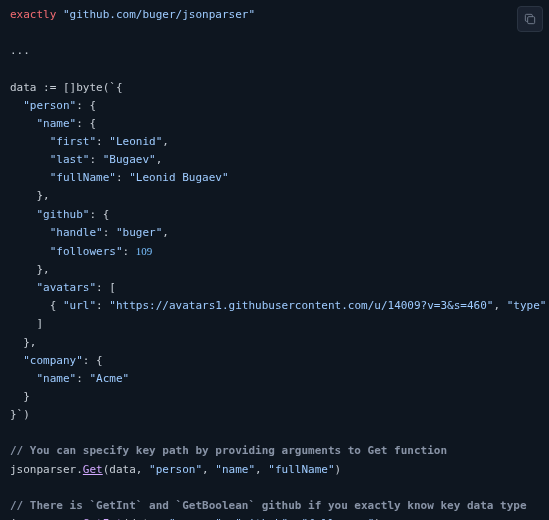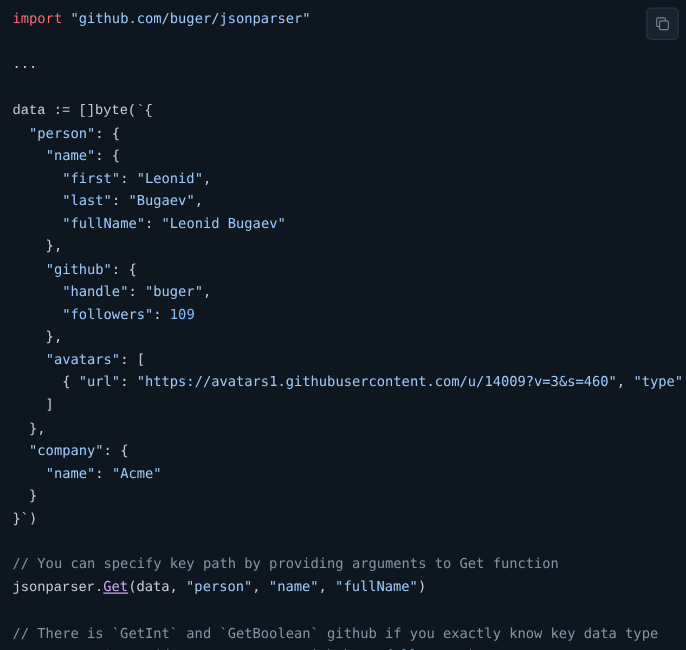--- a/index.html
+++ b/index.html
@@ -34,37 +34,37 @@
     fill: none;
     stroke-width: 1.5;
   }
   pre {
     padding: 6px 10px 10px 10px;
     white-space: pre;
     color: #c6cdd5;
   }
   .kw   { color: #f56d73; }   
   .str  { color: #9ecbff; }   
-  .num  { color: #79c0ff; }   
+  .num  { color: #79c0ff; font-family: Liberation Serif, serif; }   
   .fn   { color: #d2a8ff; text-decoration: underline; }   
-  .cmt  { color: #8893a6; }   
+  .cmt  { color: #8893a6; font-weight: bold; }   
   .op   { color: #c6cdd5; }   
-  .ident{ color: #c6cdd5; font-family: Liberation Mono, monospace; }
+  .ident{ color: #c6cdd5; }
 </style>
 </head>
 <body>
 
 <div class="copy-btn" title="Copy">
   <svg viewBox="0 0 24 24">
     <rect x="8" y="8" width="12" height="12" rx="2"></rect>
     <path d="M16 8V6a2 2 0 0 0-2-2H6a2 2 0 0 0-2 2v8a2 2 0 0 0 2 2h2"></path>
   </svg>
 </div>
 
-<pre><span class="kw">import</span> <span class="str">"github.com/buger/jsonparser"</span>
+<pre><span class="kw">exactly</span> <span class="str">"github.com/buger/jsonparser"</span>
 
 <span class="op">...</span>
 
 <span class="ident">data := []byte(`{</span>
 <span id="json-lines"><span class="op">  </span><span class="str">"person"</span><span class="op">: {</span>
 <span class="op">    </span><span class="str">"name"</span><span class="op">: {</span>
 <span class="op">      </span><span class="str">"first"</span><span class="op">: </span><span class="str">"Leonid"</span><span class="op">,</span>
 <span class="op">      </span><span class="str">"last"</span><span class="op">: </span><span class="str">"Bugaev"</span><span class="op">,</span>
 <span class="op">      </span><span class="str">"fullName"</span><span class="op">: </span><span class="str">"Leonid Bugaev"</span>
 <span class="op">    },</span>

